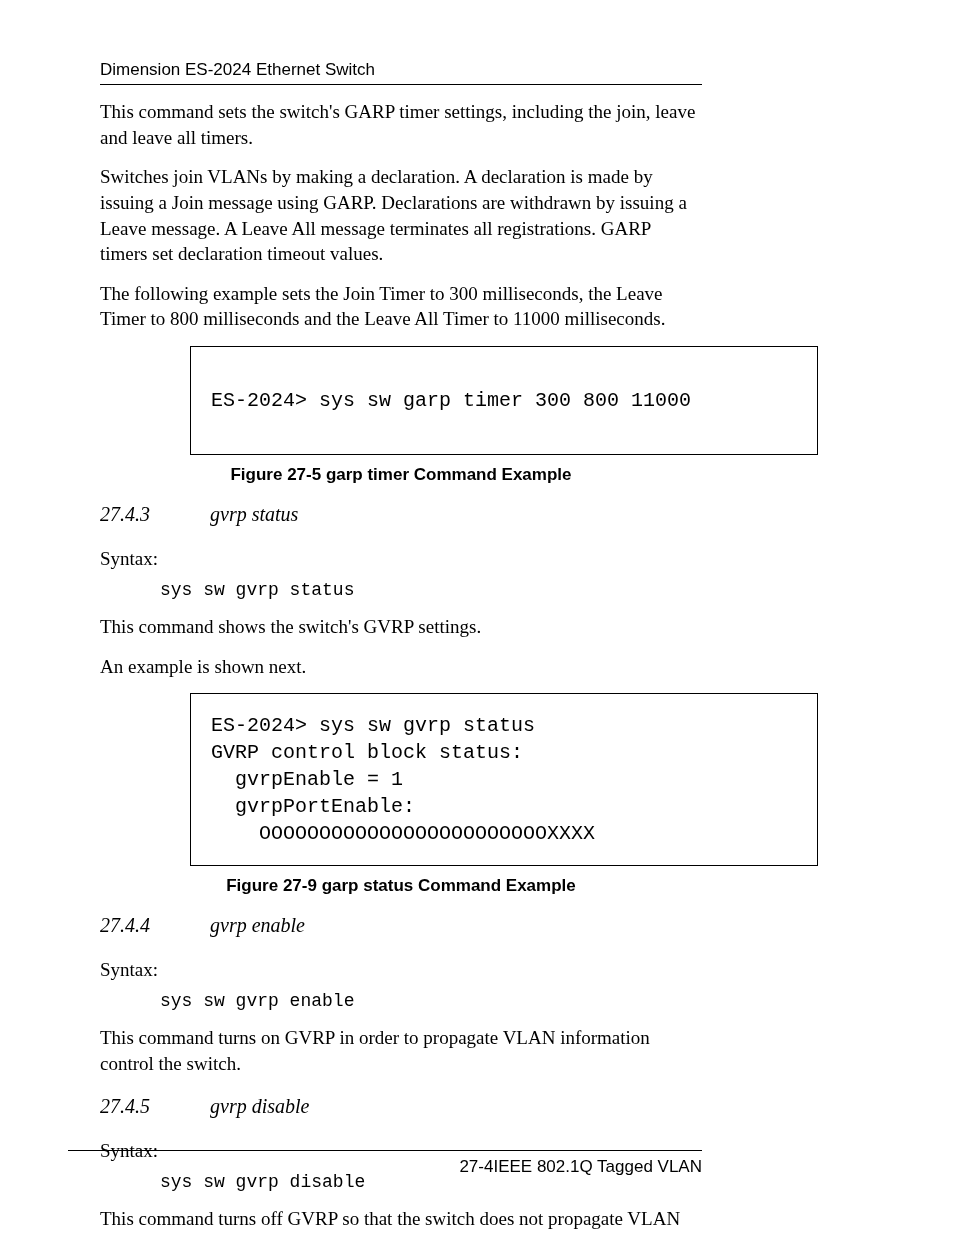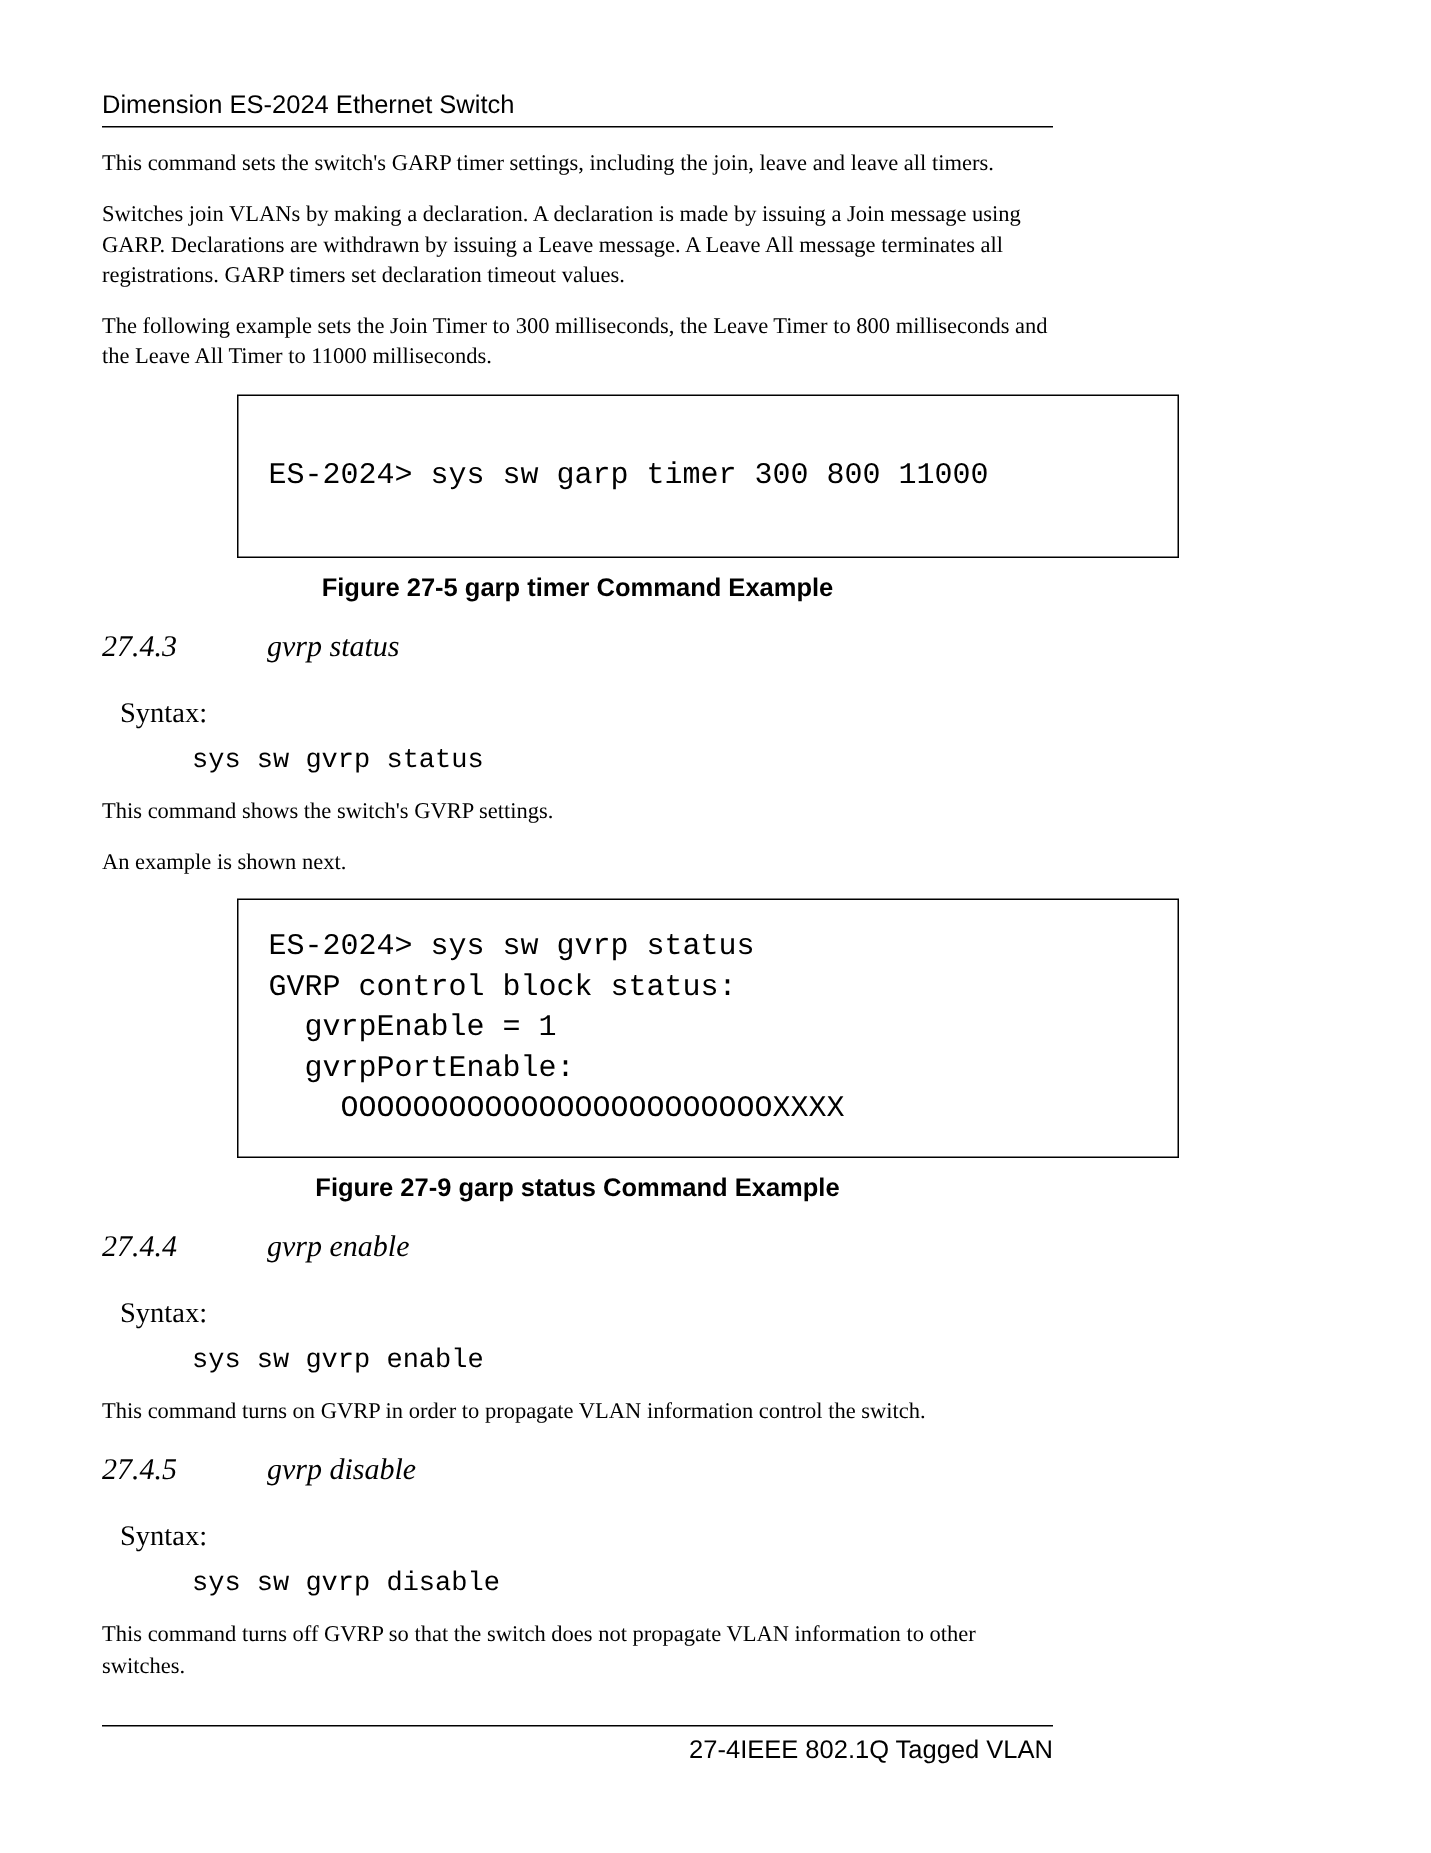--- a/index.html
+++ b/index.html
@@ -8,31 +8,31 @@
     padding: 0;
     background: #fff;
     font-family: "Times New Roman", Times, serif;
     color: #000;
   }
   .page {
     width: 770px;
     height: 1235px;
     position: relative;
     box-sizing: border-box;
-    padding: 60px 68px 0 68px;
+    padding: 60px 68px 0 100px;
   }
   .running-header {
     font-family: Arial, Helvetica, sans-serif;
     font-size: 17px;
     padding-bottom: 4px;
     border-bottom: 1.5px solid #000;
     margin-bottom: 14px;
   }
   .body-text {
-    font-size: 15px;
+    font-size: 19px;
     line-height: 1.35;
     margin: 0 0 14px 0;
   }
   .code-box {
     border: 1px solid #000;
     margin: 14px 0 8px 90px;
     width: 628px;
     box-sizing: border-box;
     padding: 18px 20px 18px 20px;
     font-family: "Courier New", Courier, monospace;
@@ -51,21 +51,21 @@
   .section-heading {
     font-family: Liberation Serif, serif;
     font-style: italic;
     font-size: 20px;
     font-weight: normal;
     margin: 18px 0 22px 0;
   }
   .section-heading .num { display:inline-block; width: 110px; }
   .syntax-label {
     font-size: 19px;
-    margin: 0 0 10px 12px;
+    margin: 0 0 10px 0;
   }
   .syntax-cmd {
     font-family: "Courier New", Courier, monospace;
     font-size: 18px;
     margin: 0 0 14px 60px;
   }
   .footer {
     position: absolute;
     left: 68px;
     right: 68px;

